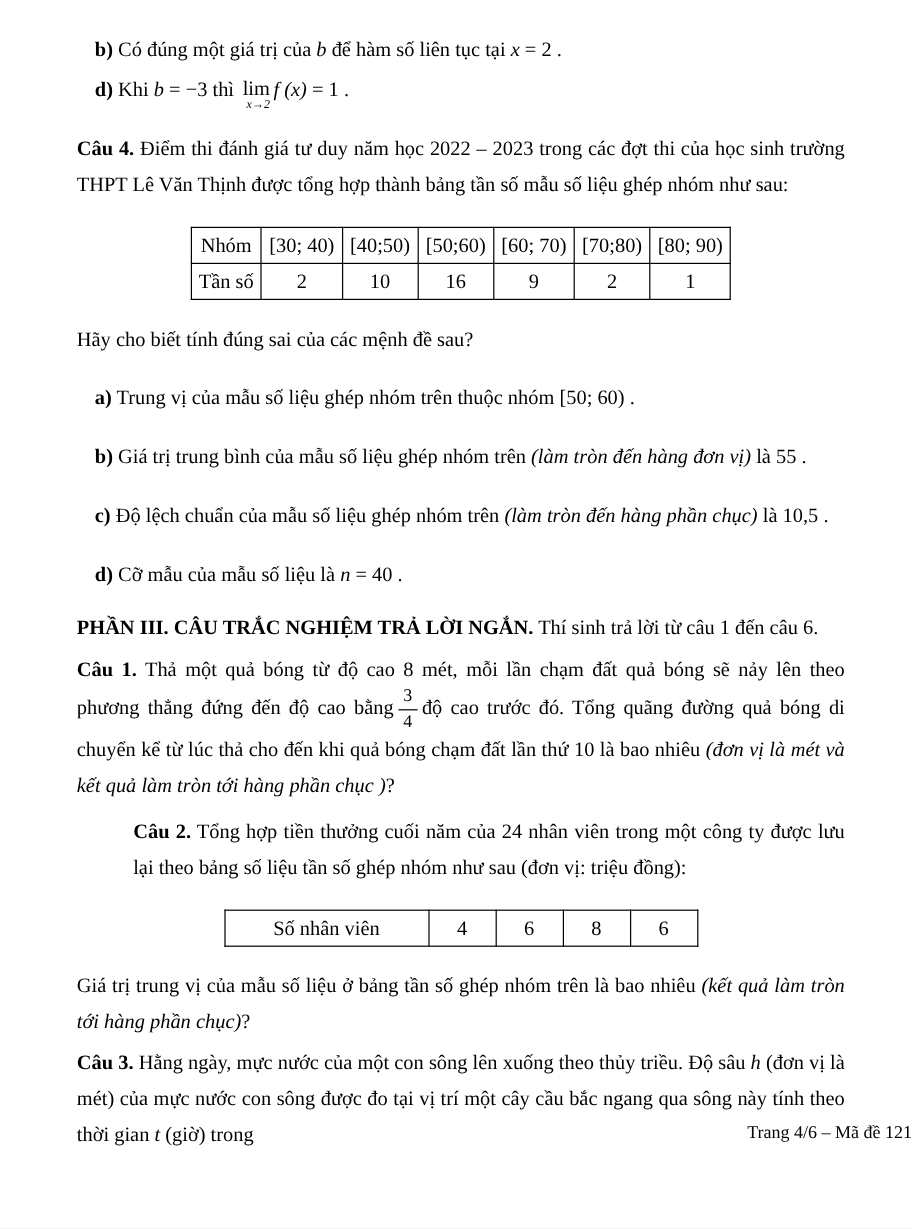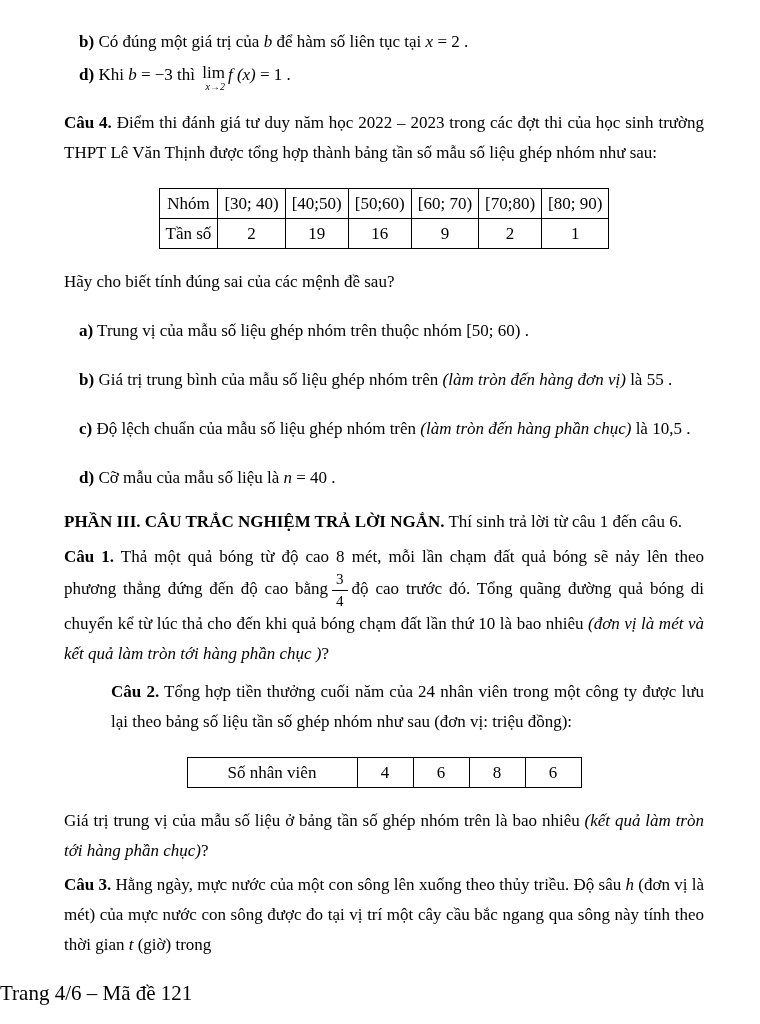--- a/index.html
+++ b/index.html
@@ -81,25 +81,25 @@
   }
   .lim .lim-top { display: block; font-size: 17px; }
   .lim .lim-sub { display: block; font-size: 10px; font-style: italic; margin-top: 1px; text-align: right; }
 
   .q2 { margin-top: 8px; margin-left: 47px; }
   .q2-question { margin-top: 18px; }
   .q3 { margin-top: 4px; }
 
   .footer {
     position: absolute;
-    top: 981px;
+    top: 936px;
     left: 0;
     width: 100%;
-    text-align: left;
-    font-size: 21px;
+    text-align: right;
+    font-size: 15px;
   }
 </style>
 </head>
 <body>
 
 <div class="page">
   <div class="content">
 
     <p class="tight indent top-item"><b class="lbl">b)</b><span> Có đúng một giá trị của </span><i class="var">b</i><span> để hàm số liên tục tại </span><i class="var">x</i><span> = 2 .</span></p>
 
@@ -115,21 +115,21 @@
         <td>[30; 40)</td>
         <td>[40;50)</td>
         <td>[50;60)</td>
         <td>[60; 70)</td>
         <td>[70;80)</td>
         <td>[80; 90)</td>
       </tr>
       <tr>
         <td class="rowhead">Tần số</td>
         <td>2</td>
-        <td>19</td>
+        <td>10</td>
         <td>16</td>
         <td>9</td>
         <td>2</td>
         <td>1</td>
       </tr>
     </tbody>
       </table>
 
     <p class="tight q4-prompt">Hãy cho biết tính đúng sai của các mệnh đề sau?</p>
 

